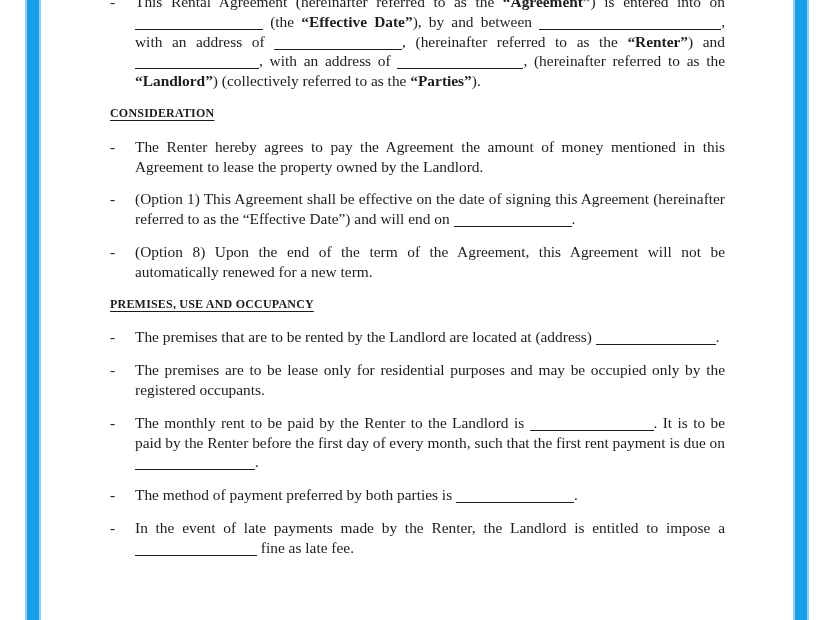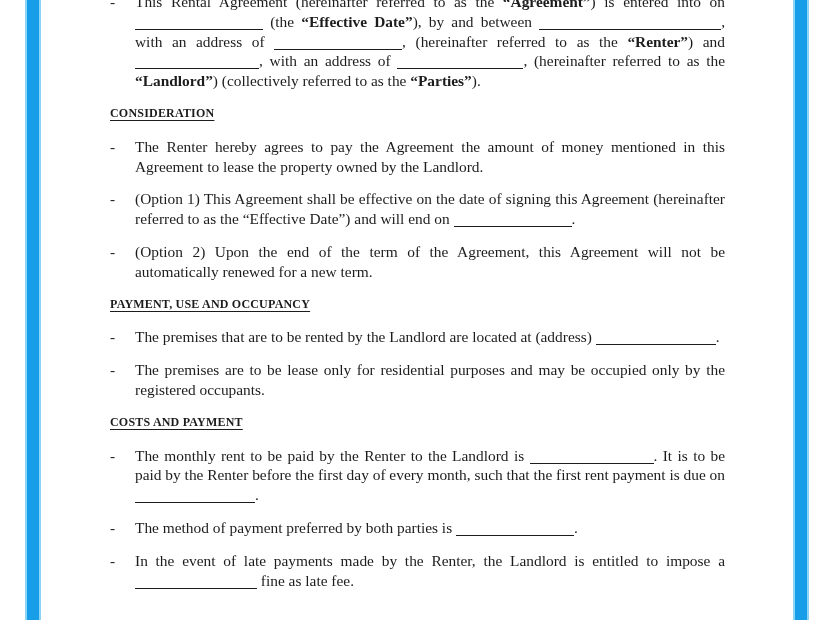--- a/index.html
+++ b/index.html
@@ -79,32 +79,31 @@
     <div class="list-item">
       <span class="bullet-dash">-</span>
       <p class="paragraph-text">The Renter hereby agrees to pay the Agreement the amount of money mentioned in this Agreement to lease the property owned by the Landlord.</p>
     </div>
     <div class="list-item">
       <span class="bullet-dash">-</span>
       <p class="paragraph-text">(Option 1) This Agreement shall be effective on the date of signing this Agreement (hereinafter referred to as the “Effective Date”) and will end on <span class="blank" style="width: 118px;"></span>.</p>
     </div>
     <div class="list-item">
       <span class="bullet-dash">-</span>
-      <p class="paragraph-text">(Option 2) Upon the end of the term of the Agreement, this Agreement will not be automatically renewed for a new term.</p>
+      <p class="paragraph-text">(Option 8) Upon the end of the term of the Agreement, this Agreement will not be automatically renewed for a new term.</p>
     </div>
-    <div class="section-heading">PAYMENT, USE AND OCCUPANCY</div>
+    <div class="section-heading">PREMISES, USE AND OCCUPANCY</div>
     <div class="list-item">
       <span class="bullet-dash">-</span>
       <p class="paragraph-text">The premises that are to be rented by the Landlord are located at (address) <span class="blank" style="width: 120px;"></span>.</p>
     </div>
     <div class="list-item">
       <span class="bullet-dash">-</span>
       <p class="paragraph-text">The premises are to be lease only for residential purposes and may be occupied only by the registered occupants.</p>
     </div>
-    <div class="section-heading">COSTS AND PAYMENT</div>
     <div class="list-item">
       <span class="bullet-dash">-</span>
       <p class="paragraph-text">The monthly rent to be paid by the Renter to the Landlord is <span class="blank" style="width: 124px;"></span>. It is to be paid by the Renter before the first day of every month, such that the first rent payment is due on <span class="blank" style="width: 120px;"></span>.</p>
     </div>
     <div class="list-item">
       <span class="bullet-dash">-</span>
       <p class="paragraph-text">The method of payment preferred by both parties is <span class="blank" style="width: 118px;"></span>.</p>
     </div>
     <div class="list-item">
       <span class="bullet-dash">-</span>

